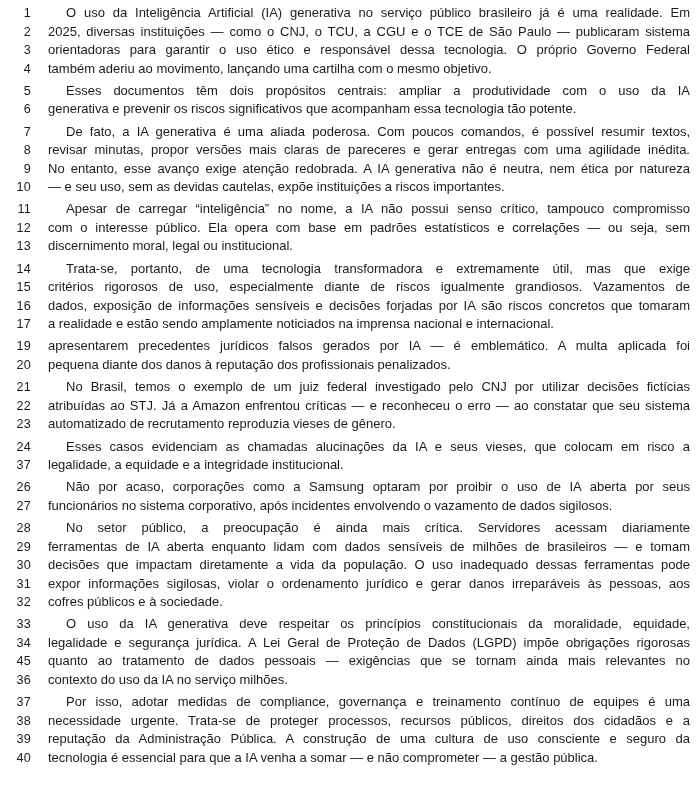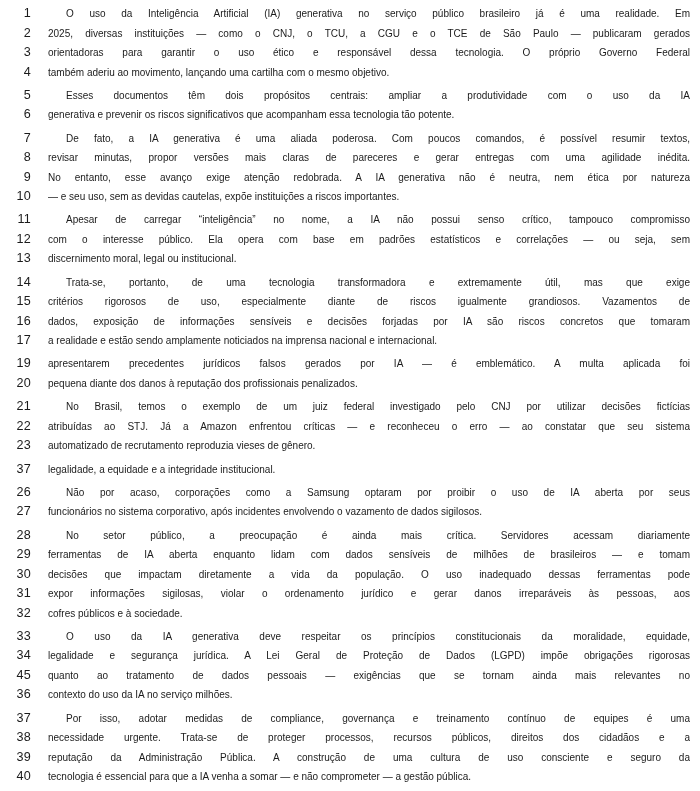--- a/index.html
+++ b/index.html
@@ -27,21 +27,21 @@
   .line-number {
     flex: 0 0 31px;
     text-align: right;
     font-size: 12.6px;
     line-height: 18.5px;
     letter-spacing: 0.2px;
   }
   .line-text {
     flex: 0 0 642px;
     margin-left: 17px;
-    font-size: 10px;
+    font-size: 13px;
     line-height: 18.5px;
     text-align: justify;
     text-align-last: justify;
     box-sizing: border-box;
     white-space: normal;
     overflow: hidden;
     max-height: 18.5px;
   }
   .line-text.indent {
     padding-left: 18px;
@@ -56,21 +56,21 @@
 <body>
 
 <div class="page">
     <div class="paragraph">
       <div class="line-row">
         <span class="line-number">1</span>
         <span class="line-text indent">O uso da Inteligência Artificial (IA) generativa no serviço público brasileiro já é uma realidade. Em</span>
       </div>
       <div class="line-row">
         <span class="line-number">2</span>
-        <span class="line-text">2025, diversas instituições — como o CNJ, o TCU, a CGU e o TCE de São Paulo — publicaram gerados</span>
+        <span class="line-text">2025, diversas instituições — como o CNJ, o TCU, a CGU e o TCE de São Paulo — publicaram sistema</span>
       </div>
       <div class="line-row">
         <span class="line-number">3</span>
         <span class="line-text">orientadoras para garantir o uso ético e responsável dessa tecnologia. O próprio Governo Federal</span>
       </div>
       <div class="line-row">
         <span class="line-number">4</span>
         <span class="line-text para-end">também aderiu ao movimento, lançando uma cartilha com o mesmo objetivo.</span>
       </div>
     </div>
@@ -152,20 +152,24 @@
       <div class="line-row">
         <span class="line-number">22</span>
         <span class="line-text">atribuídas ao STJ. Já a Amazon enfrentou críticas — e reconheceu o erro — ao constatar que seu sistema</span>
       </div>
       <div class="line-row">
         <span class="line-number">23</span>
         <span class="line-text para-end">automatizado de recrutamento reproduzia vieses de gênero.</span>
       </div>
     </div>
     <div class="paragraph">
+      <div class="line-row">
+        <span class="line-number">24</span>
+        <span class="line-text indent">Esses casos evidenciam as chamadas alucinações da IA e seus vieses, que colocam em risco a</span>
+      </div>
       <div class="line-row">
         <span class="line-number">37</span>
         <span class="line-text para-end">legalidade, a equidade e a integridade institucional.</span>
       </div>
     </div>
     <div class="paragraph">
       <div class="line-row">
         <span class="line-number">26</span>
         <span class="line-text indent">Não por acaso, corporações como a Samsung optaram por proibir o uso de IA aberta por seus</span>
       </div>

